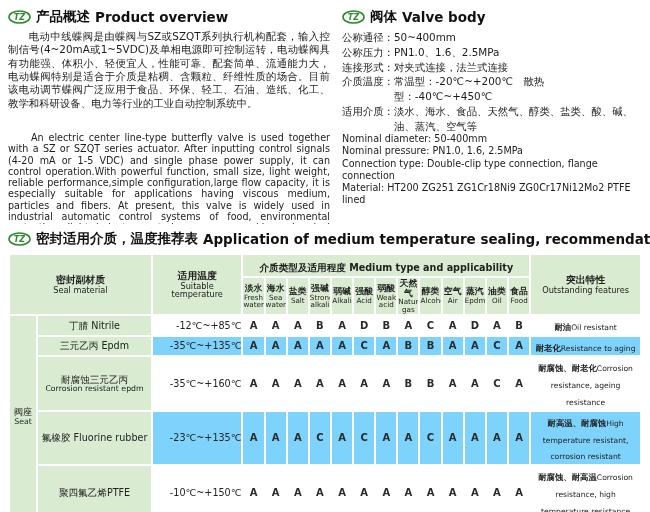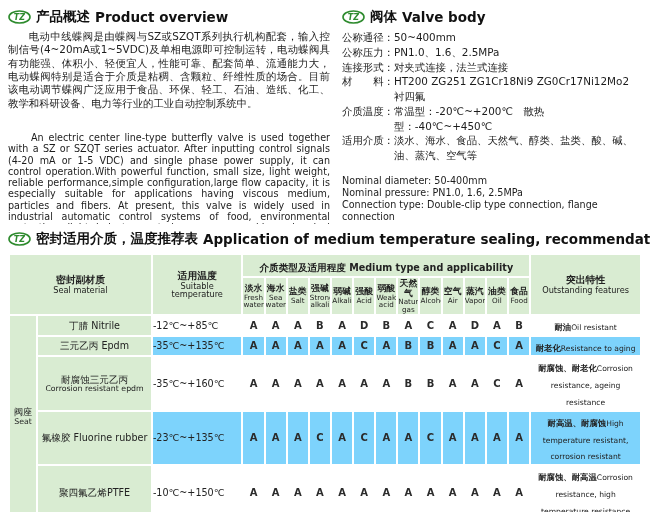--- a/index.html
+++ b/index.html
@@ -16,21 +16,21 @@
   .sec-title{display:flex;align-items:center;gap:5px;margin:0 0 4px 0;
     font-size:13.5px;font-weight:bold;color:#111;white-space:nowrap;}
   .sec-title .logo{flex:none;}
   .para-zh{margin:2px 0 22px 0;font-size:10.4px;line-height:1.28;text-align:justify;
     text-indent:2em;color:#1c1c1c;}
   .para-en{margin:2px 0 0 0;font-size:9.6px;line-height:1.18;text-align:justify;
     text-indent:2.4em;color:#1c1c1c;}
   .spec-zh{font-size:10.4px;line-height:1.42;color:#1c1c1c;
     padding-left:5em;text-indent:-5em;}
   .spec-en{font-size:9.6px;line-height:1.26;color:#1c1c1c;}
-  #specs-en{margin-top:12px;}
+  #specs-en{margin-top:0;}
   
   .table-section{margin-top:6px;}
   .table-section .sec-title{margin-bottom:5px;}
   table.rec{border-collapse:separate;border-spacing:2px;table-layout:fixed;
     width:634px;background:#fff;}
   table.rec th,table.rec td{box-sizing:border-box;overflow:hidden;}
   th.h{background:#d9ecd2;font-weight:bold;color:#222;vertical-align:middle;
     text-align:center;padding:1px 1px;}
   th.h .zh{font-size:9.8px;display:block;line-height:1.25;}
   th.h .en{font-size:8.2px;font-weight:normal;display:block;line-height:1.05;}
@@ -40,21 +40,21 @@
   th.h.med .zh{font-size:8.8px;line-height:1.1;word-break:break-all;}
   th.h.med .en{font-size:7.2px;line-height:1.0;word-break:normal;}
   td.grp{background:#d9ecd2;text-align:center;vertical-align:middle;
     font-size:9.2px;line-height:1.15;color:#222;word-break:break-all;padding:1px;}
   td.grp .en{font-size:7.8px;word-break:normal;}
   td.mat{background:#d9ecd2;text-align:center;vertical-align:middle;padding:1px 2px;}
   td.mat .l1{font-size:9.6px;line-height:1.15;display:block;}
   td.mat .l2{font-size:7.8px;line-height:1.0;display:block;}
   tr.shade td.cell{background:#7dd3fc;}
   tr.plain td.cell{background:#ffffff;}
-  td.temp{font-size:9.6px;text-align:left;vertical-align:middle;padding:1px 0;
+  td.temp{font-size:9.6px;text-align:right;vertical-align:middle;padding:1px 0;
     white-space:nowrap;margin-top:46px;}
   td.rate{font-size:10px;font-weight:bold;text-align:center;vertical-align:middle;
     color:#2b2b2b;padding:1px 0;}
   td.feat{text-align:center;vertical-align:middle;padding:1px 2px;line-height:1.05;}
   td.feat .fzh{font-size:8.4px;font-weight:bold;margin-top:46px;}
   td.feat .fen{font-size:7.6px;}
 </style>
 </head>
 <body>
 
@@ -81,21 +81,20 @@
           <ellipse cx="11.5" cy="7" rx="10.5" ry="6" fill="none" stroke="#2e8b2e" stroke-width="1.6"></ellipse>
           <text x="11.5" y="9.8" text-anchor="middle" font-size="8" font-style="italic" font-weight="bold" fill="#2e8b2e">TZ</text>
         </svg>
         <span>阀体</span>
         <span>Valve body</span>
       </h2>
       <div id="specs-zh">
           <div class="spec-zh">公称通径：50~400mm</div>
           <div class="spec-zh">公称压力：PN1.0、1.6、2.5MPa</div>
           <div class="spec-zh">连接形式：对夹式连接，法兰式连接</div>
-          <div class="spec-zh">材　　料：HT200 ZG251 ZG1Cr18Ni9 ZG0Cr17Ni12Mo2 衬四氟</div>
           <div class="spec-zh">介质温度：常温型：-20℃~+200℃　散热型：-40℃~+450℃</div>
           <div class="spec-zh">适用介质：淡水、海水、食品、天然气、醇类、盐类、酸、碱、油、蒸汽、空气等</div>
         </div>
       <div id="specs-en">
           <div class="spec-en">Nominal diameter: 50-400mm</div>
           <div class="spec-en">Nominal pressure: PN1.0, 1.6, 2.5MPa</div>
           <div class="spec-en">Connection type: Double-clip type connection, flange connection</div>
           <div class="spec-en">Material: HT200 ZG251 ZG1Cr18Ni9 ZG0Cr17Ni12Mo2 PTFE lined</div>
         </div>
     </section>
@@ -184,21 +183,21 @@
             <th class="h med">
               <span class="zh">醇类</span>
               <span class="en">Alcohol</span>
             </th>
             <th class="h med">
               <span class="zh">空气</span>
               <span class="en">Air</span>
             </th>
             <th class="h med">
               <span class="zh">蒸汽</span>
-              <span class="en">Vapor</span>
+              <span class="en">Epdm</span>
             </th>
             <th class="h med">
               <span class="zh">油类</span>
               <span class="en">Oil</span>
             </th>
             <th class="h med">
               <span class="zh">食品</span>
               <span class="en">Food</span>
             </th>
           </tr>

